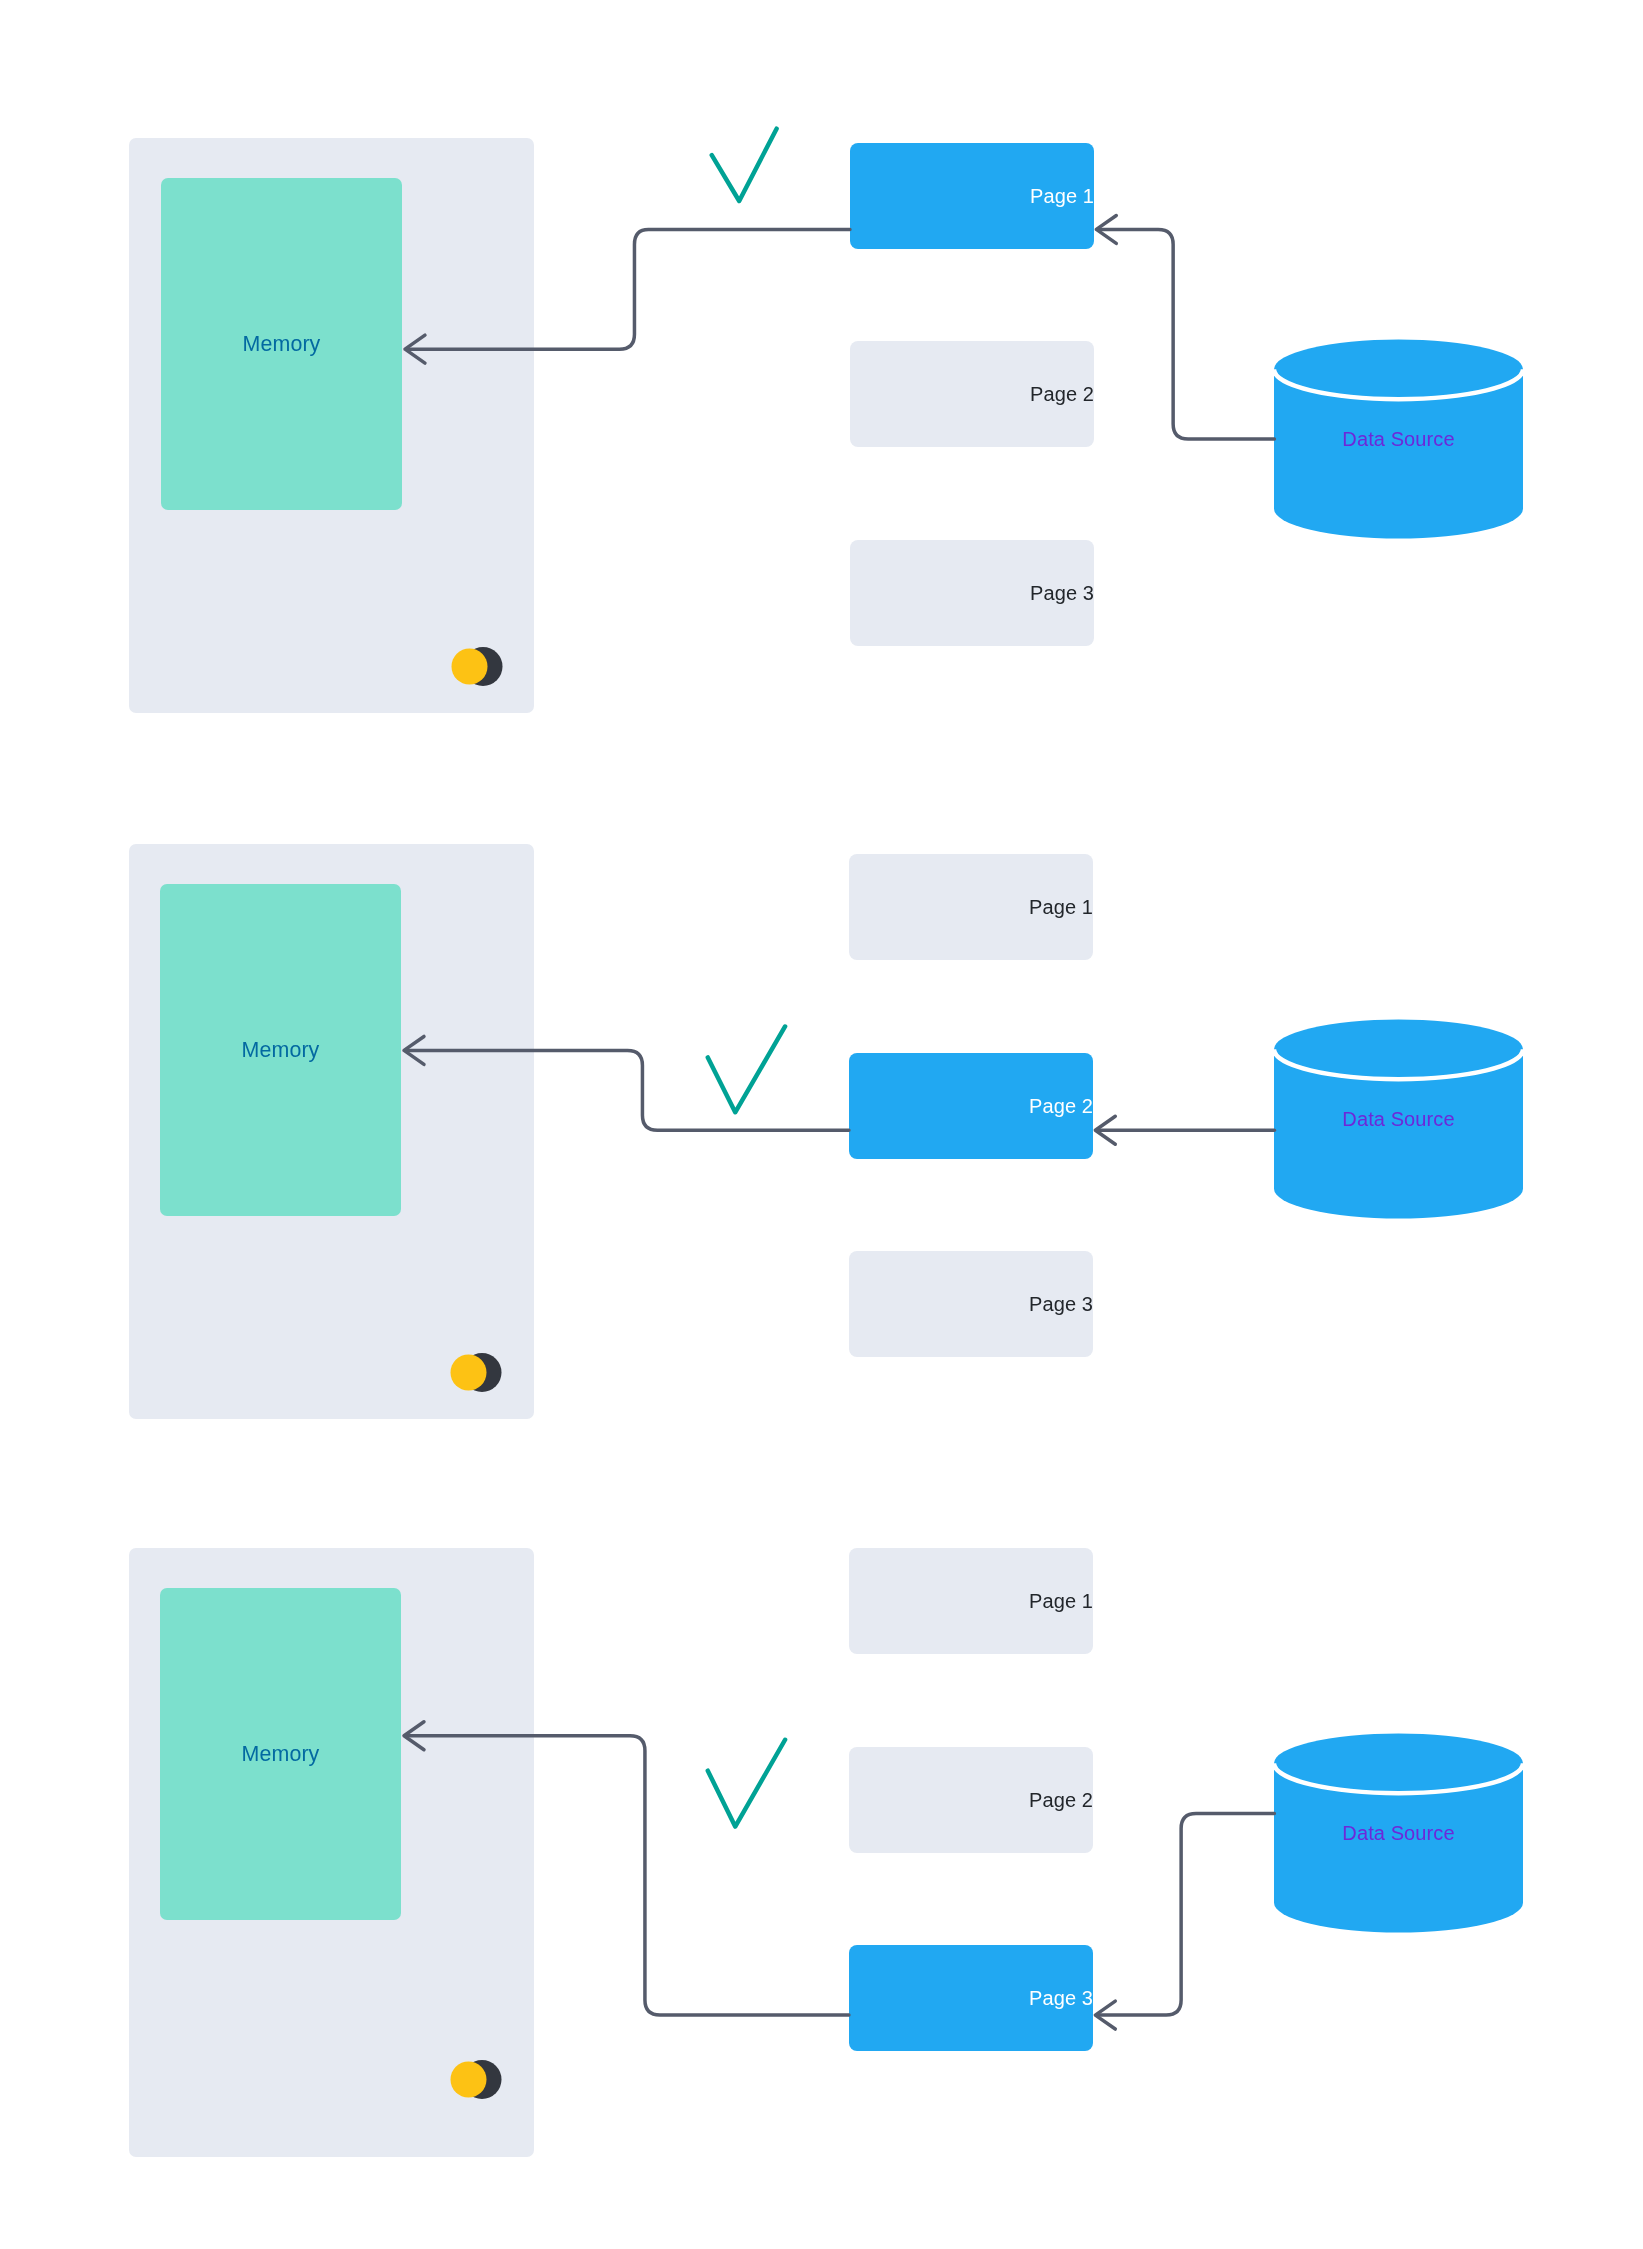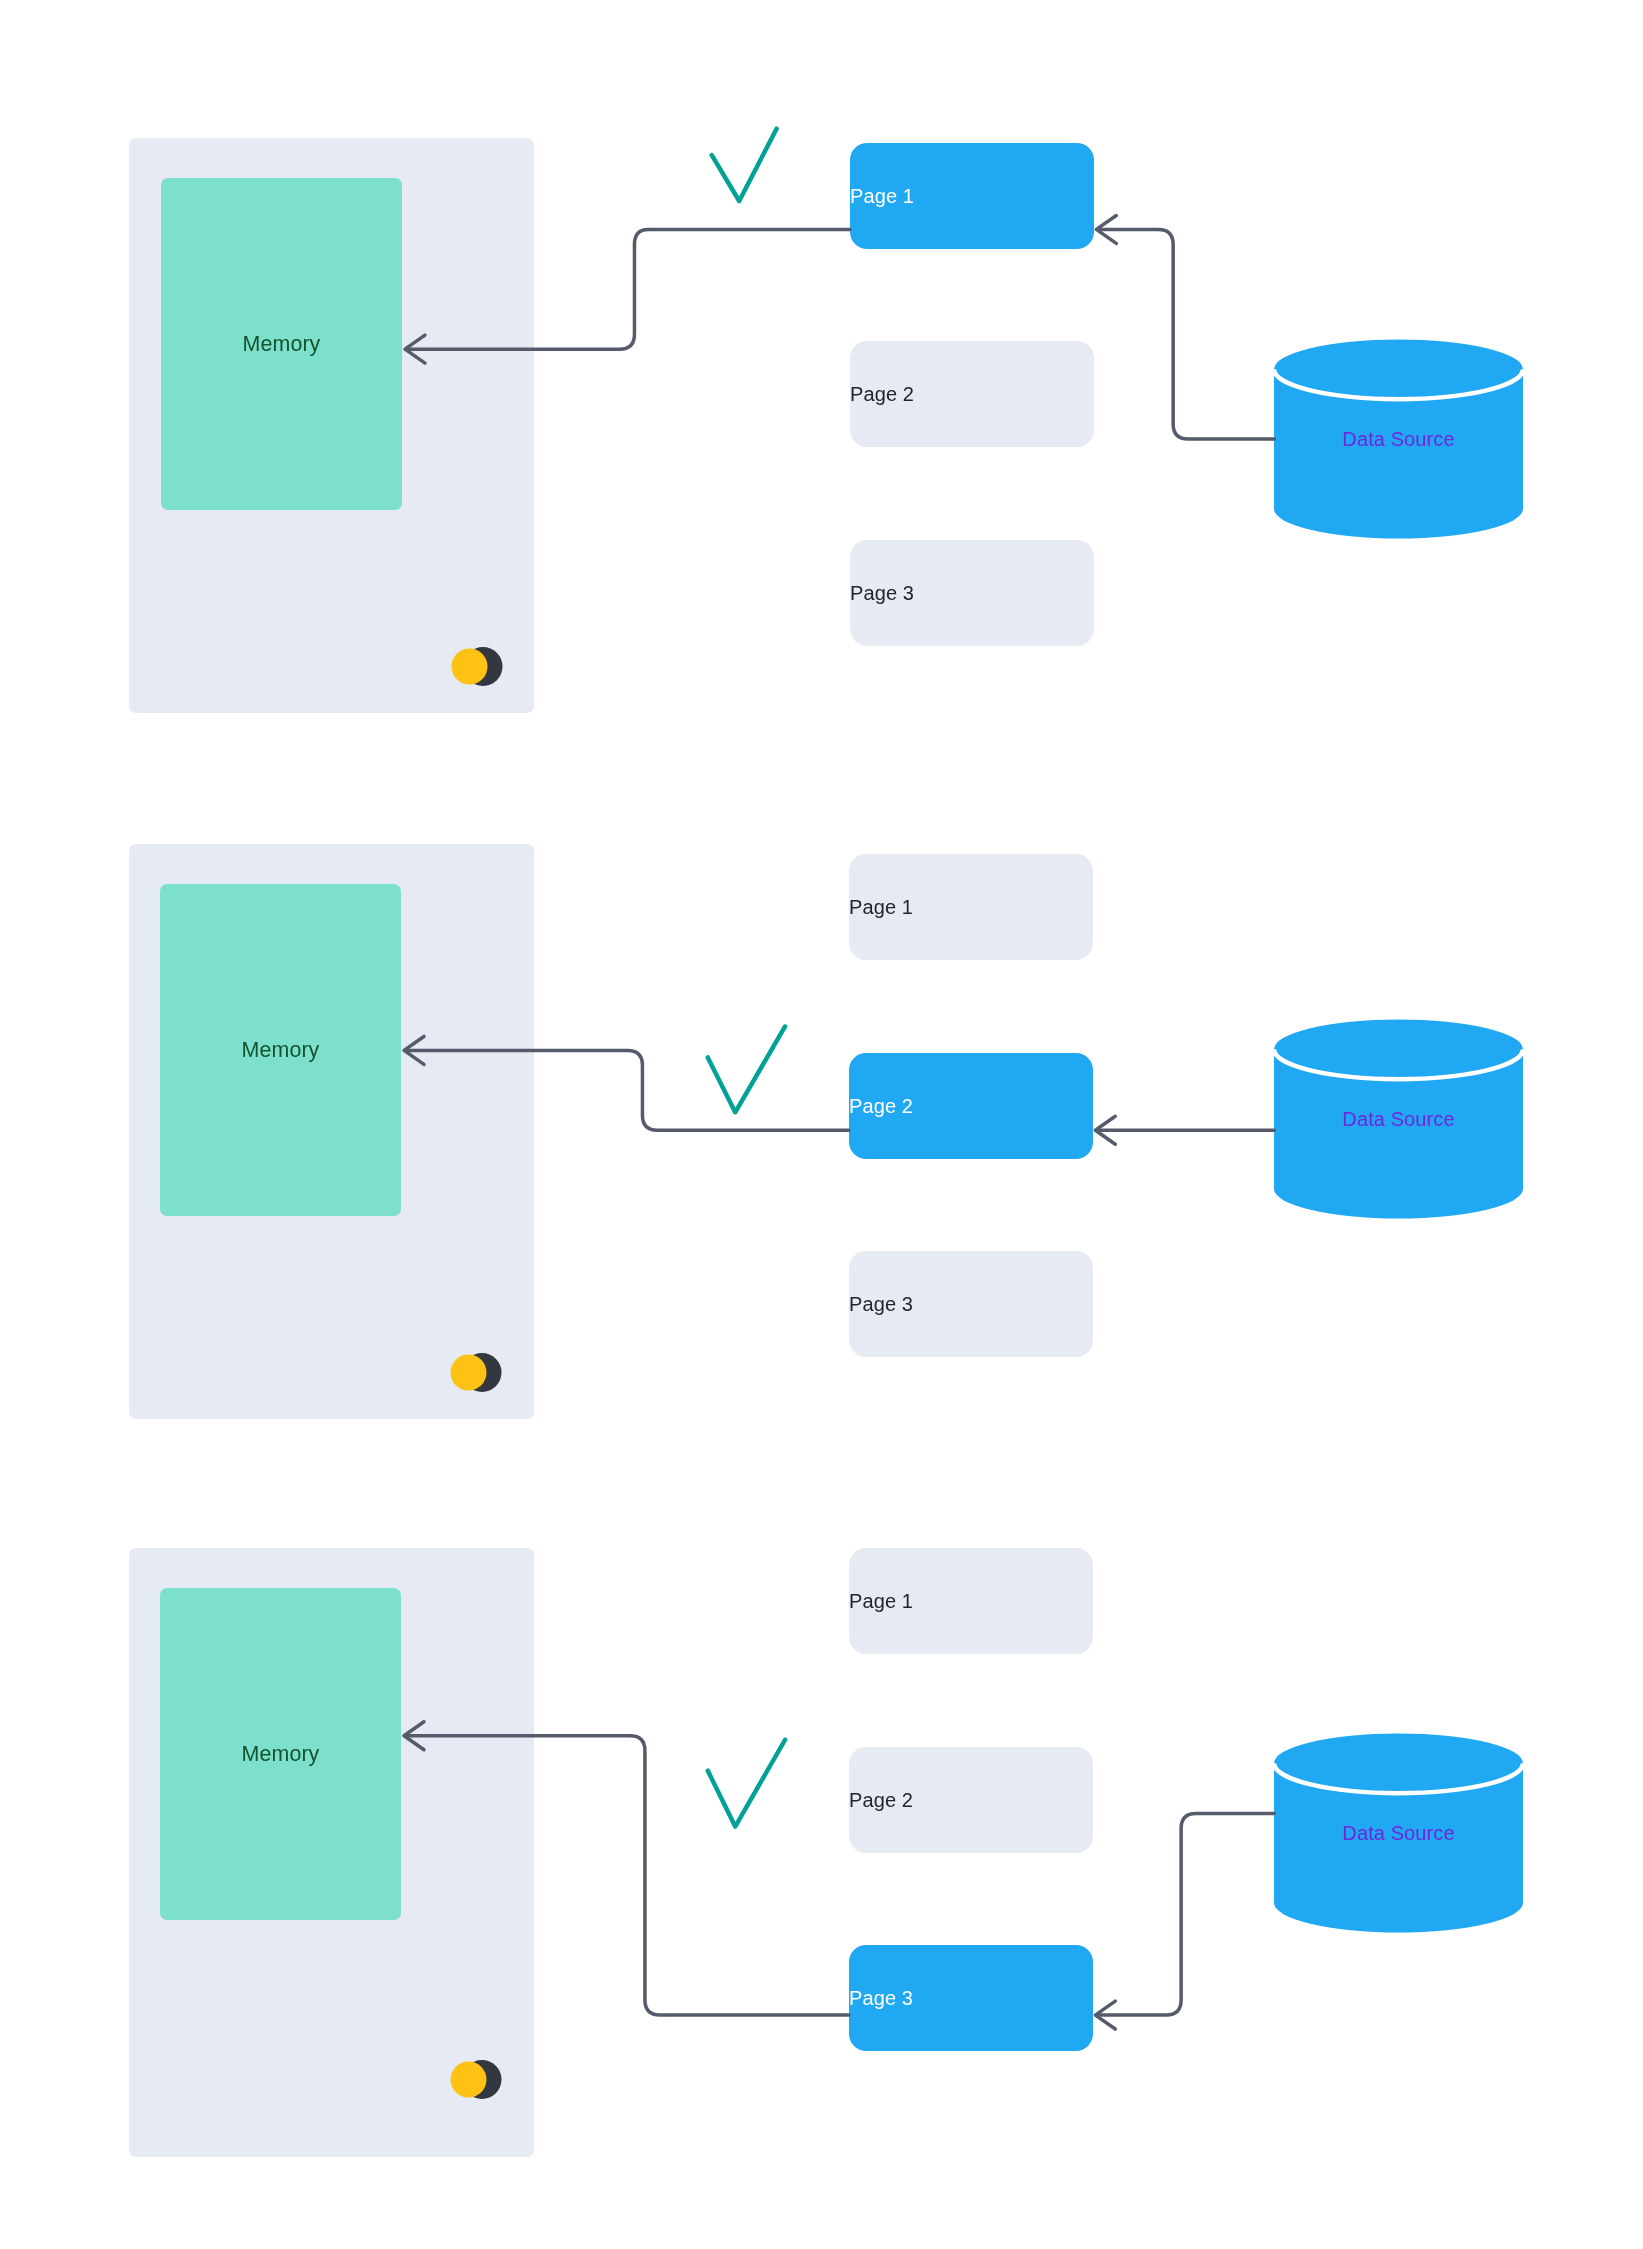--- a/index.html
+++ b/index.html
@@ -32,37 +32,37 @@
   .mem-inner {
     position: absolute;
     background: #7ce0cd;
     border-radius: 7px;
     display: flex;
     align-items: center;
     justify-content: center;
   }
   .mem-label {
     font-size: 21.4px;
-    color: #14532d;
+    color: #0369a1;
     letter-spacing: 0.1px;
     font-weight: 400;
   }
   
   .logo {
     position: absolute;
     width: 75px;
     height: 75px;
   }
   
   .page-box {
     position: absolute;
-    border-radius: 17px;
+    border-radius: 8px;
     display: flex;
     align-items: center;
-    justify-content: flex-start;
+    justify-content: flex-end;
     font-size: 20px;
     letter-spacing: 0.1px;
   }
   .page-box.inactive {
     background: #e6eaf2;
     color: #22262b;
   }
   .page-box.active {
     background: #21a8f2;
     color: #ffffff;

